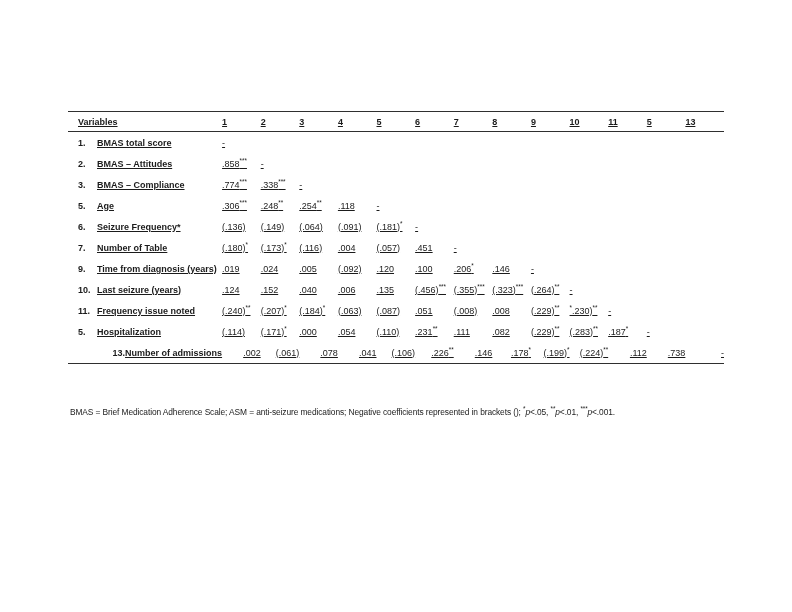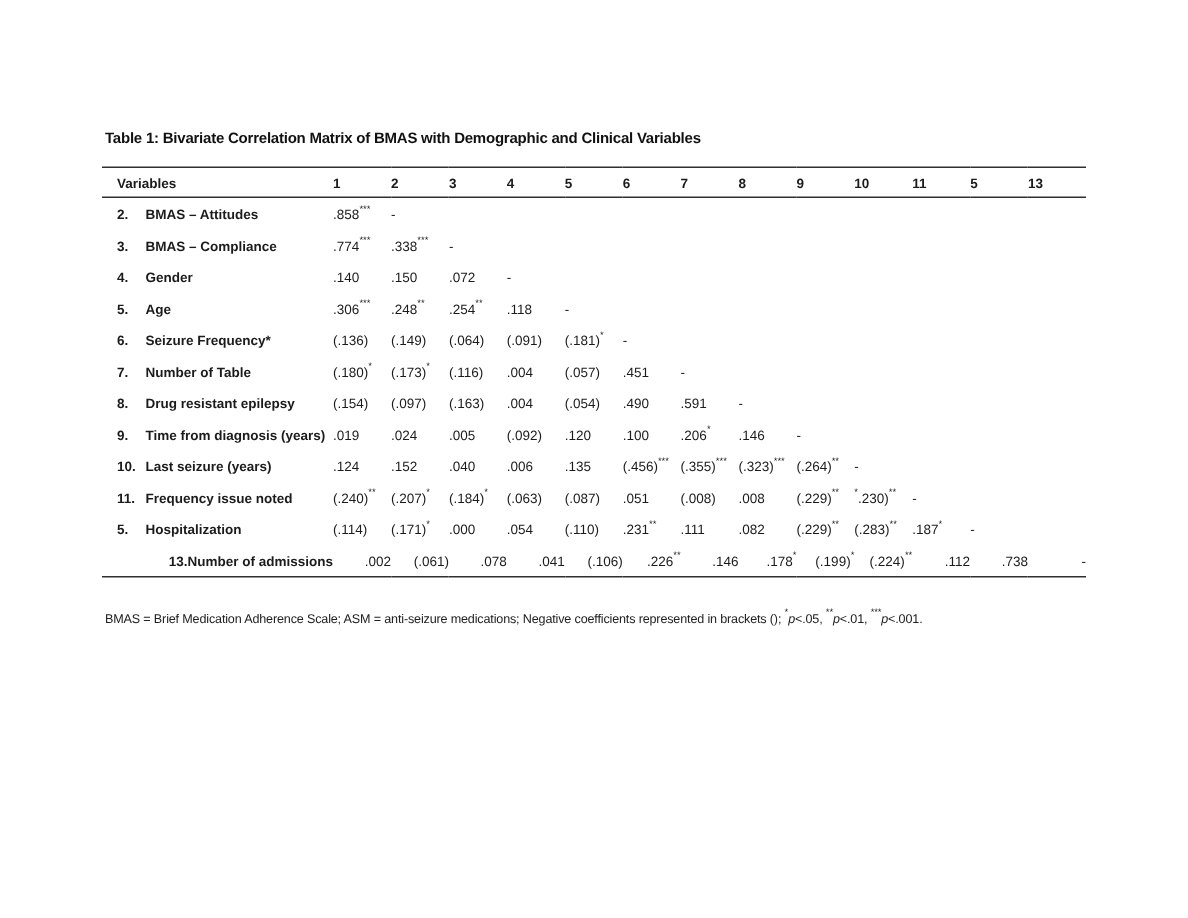--- a/index.html
+++ b/index.html
@@ -9,21 +9,21 @@
   }
   .page{position:absolute;left:0;top:0;width:792px;height:612px;background:#ffffff;}
   .title{
     position:absolute;left:70px;top:87px;
     font-size:10px;font-weight:700;letter-spacing:-0.15px;color:#111;
     white-space:nowrap;
   }
   .tablewrap{position:absolute;left:68px;top:111px;width:656px;}
   table{
     border-collapse:collapse;table-layout:fixed;width:656px;
-    font-size:9px;color:#1b1b1b;
+    font-size:9px;color:#1b1b1b;text-decoration:underline;
   }
   thead th{
     font-weight:700;text-align:left;height:19px;padding:0;vertical-align:middle;
     border-top:1.3px solid #2f2f2f;border-bottom:1.3px solid #2f2f2f;
     white-space:nowrap;
   }
   thead th:first-child{padding-left:10px;}
   tbody td{
     height:21px;padding:0;text-align:left;vertical-align:middle;white-space:nowrap;
     overflow:visible;
@@ -35,21 +35,20 @@
   .footnote{
     position:absolute;left:70px;top:407px;width:700px;
     font-size:8.4px;color:#222;letter-spacing:-0.1px;white-space:nowrap;
   }
   .footnote i{font-style:italic;}
 </style>
 </head>
 <body>
 
 <div class="page">
-  <div class="title">Table 1: Bivariate Correlation Matrix of BMAS with Demographic and Clinical Variables</div>
 
   <div class="tablewrap">
     <table id="corr-table">
       <colgroup id="cols">
           <col style="width: 154px;">
           <col style="width: 38.6px;">
           <col style="width: 38.6px;">
           <col style="width: 38.6px;">
           <col style="width: 38.6px;">
           <col style="width: 38.6px;">
@@ -75,20 +74,36 @@
             <th>8</th>
             <th>9</th>
             <th>10</th>
             <th>11</th>
             <th>5</th>
             <th>13</th>
           </tr>
       </thead>
       <tbody id="tbody">
           <tr>
+            <td class="labelcell"><span class="num">1.</span><span class="lbl">BMAS total score</span></td>
+            <td>-</td>
+            <td></td>
+            <td></td>
+            <td></td>
+            <td></td>
+            <td></td>
+            <td></td>
+            <td></td>
+            <td></td>
+            <td></td>
+            <td></td>
+            <td></td>
+            <td></td>
+          </tr>
+          <tr>
             <td class="labelcell"><span class="num">2.</span><span class="lbl">BMAS – Attitudes</span></td>
             <td>.858<sup>***</sup></td>
             <td>-</td>
             <td></td>
             <td></td>
             <td></td>
             <td></td>
             <td></td>
             <td></td>
             <td></td>
@@ -96,36 +111,20 @@
             <td></td>
             <td></td>
             <td></td>
           </tr>
           <tr>
             <td class="labelcell"><span class="num">3.</span><span class="lbl">BMAS – Compliance</span></td>
             <td>.774<sup>***</sup></td>
             <td>.338<sup>***</sup></td>
             <td>-</td>
             <td></td>
-            <td></td>
-            <td></td>
-            <td></td>
-            <td></td>
-            <td></td>
-            <td></td>
-            <td></td>
-            <td></td>
-            <td></td>
-          </tr>
-          <tr>
-            <td class="labelcell"><span class="num">4.</span><span class="lbl">Gender</span></td>
-            <td>.140</td>
-            <td>.150</td>
-            <td>.072</td>
-            <td>-</td>
             <td></td>
             <td></td>
             <td></td>
             <td></td>
             <td></td>
             <td></td>
             <td></td>
             <td></td>
             <td></td>
           </tr>
@@ -164,36 +163,20 @@
           <tr>
             <td class="labelcell"><span class="num">7.</span><span class="lbl">Number of Table</span></td>
             <td>(.180)<sup>*</sup></td>
             <td>(.173)<sup>*</sup></td>
             <td>(.116)</td>
             <td>.004</td>
             <td>(.057)</td>
             <td>.451</td>
             <td>-</td>
             <td></td>
-            <td></td>
-            <td></td>
-            <td></td>
-            <td></td>
-            <td></td>
-          </tr>
-          <tr>
-            <td class="labelcell"><span class="num">8.</span><span class="lbl">Drug resistant epilepsy</span></td>
-            <td>(.154)</td>
-            <td>(.097)</td>
-            <td>(.163)</td>
-            <td>.004</td>
-            <td>(.054)</td>
-            <td>.490</td>
-            <td>.591</td>
-            <td>-</td>
             <td></td>
             <td></td>
             <td></td>
             <td></td>
             <td></td>
           </tr>
           <tr>
             <td class="labelcell"><span class="num">9.</span><span class="lbl">Time from diagnosis (years)</span></td>
             <td>.019</td>
             <td>.024</td>

